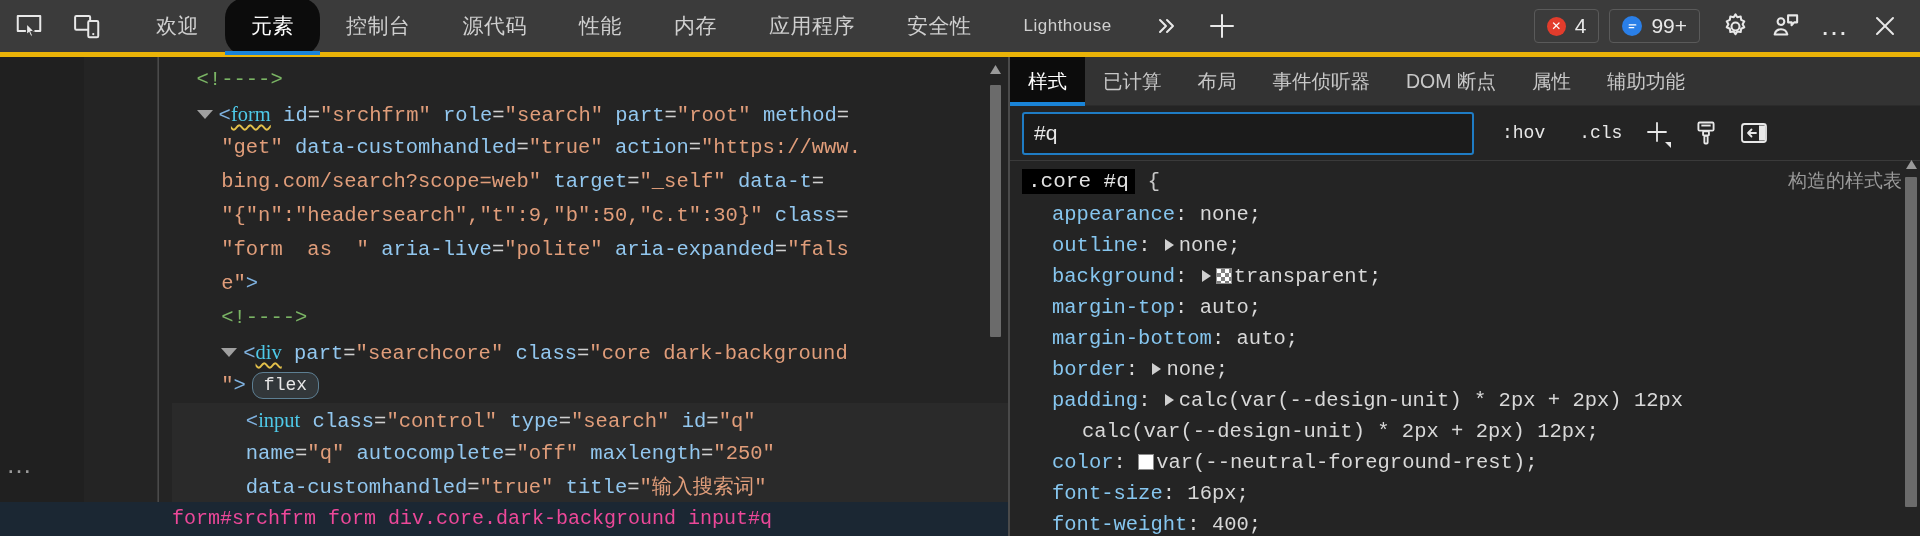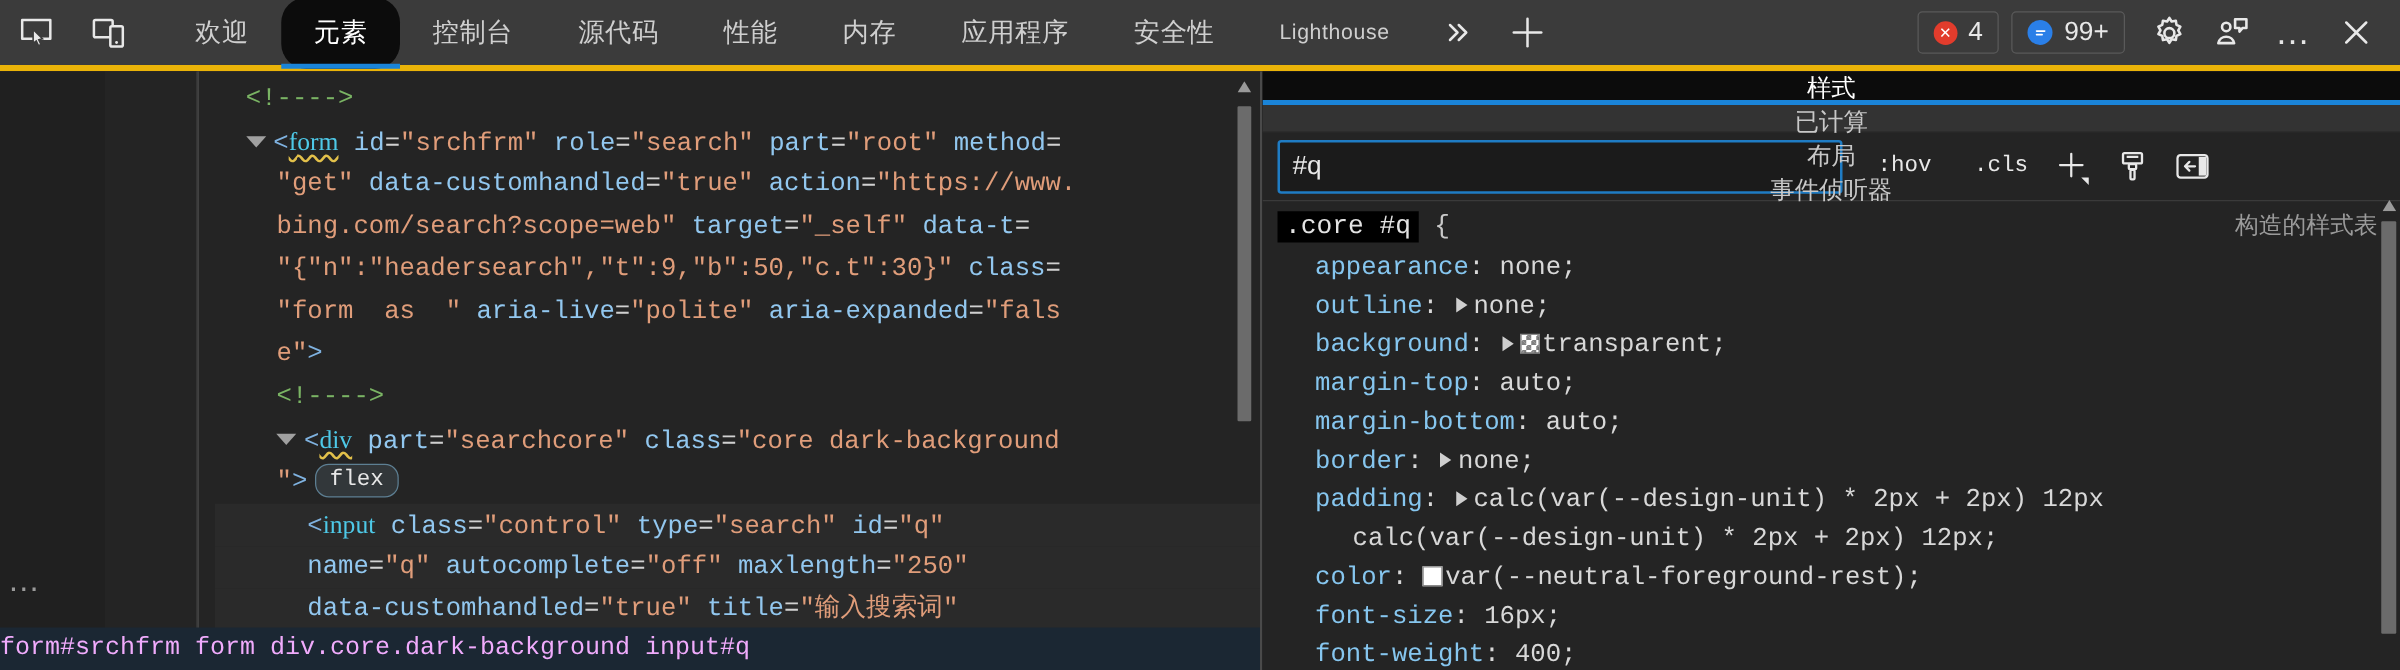--- a/index.html
+++ b/index.html
@@ -156,32 +156,31 @@
   .vsplit {
     position: absolute; right: 0; top: 0; width: 2px; height: 479px; background: #4a4a4a;
   }
 
   .breadcrumb-strip {
     position: absolute; left: 0; bottom: 0; width: 1010px; height: 34px;
     background: #1b2733; overflow: hidden;
   }
   .breadcrumb-strip .bc {
     font-family: "Liberation Mono", monospace;
-    font-size: 20px; color: #f0abfc; line-height: 34px;
-    white-space: nowrap;
+    font-size: 20px; color: #ec4899; line-height: 34px;
+    padding-left: 172px; white-space: nowrap;
   }
 
   
   .styles-pane {
     width: 910px; height: 479px; background: #242424; position: relative; overflow: hidden;
   }
   .styles-tabs {
     display: flex; align-items: stretch; height: 49px; background: #333333;
     border-bottom: 1px solid #2b2b2b;
-    flex-direction: column;
   }
   .stab {
     display: flex; align-items: center; justify-content: center;
     padding: 0 18px; height: 49px;
     color: #c8c8c8; font-size: 19.5px; cursor: pointer; position: relative;
     white-space: nowrap;
   }
   .stab.active { background: #0c0c0c; color: #ffffff; }
   .stab.active::after {
     content: ""; position: absolute; left: 0; right: 0; bottom: 0;

